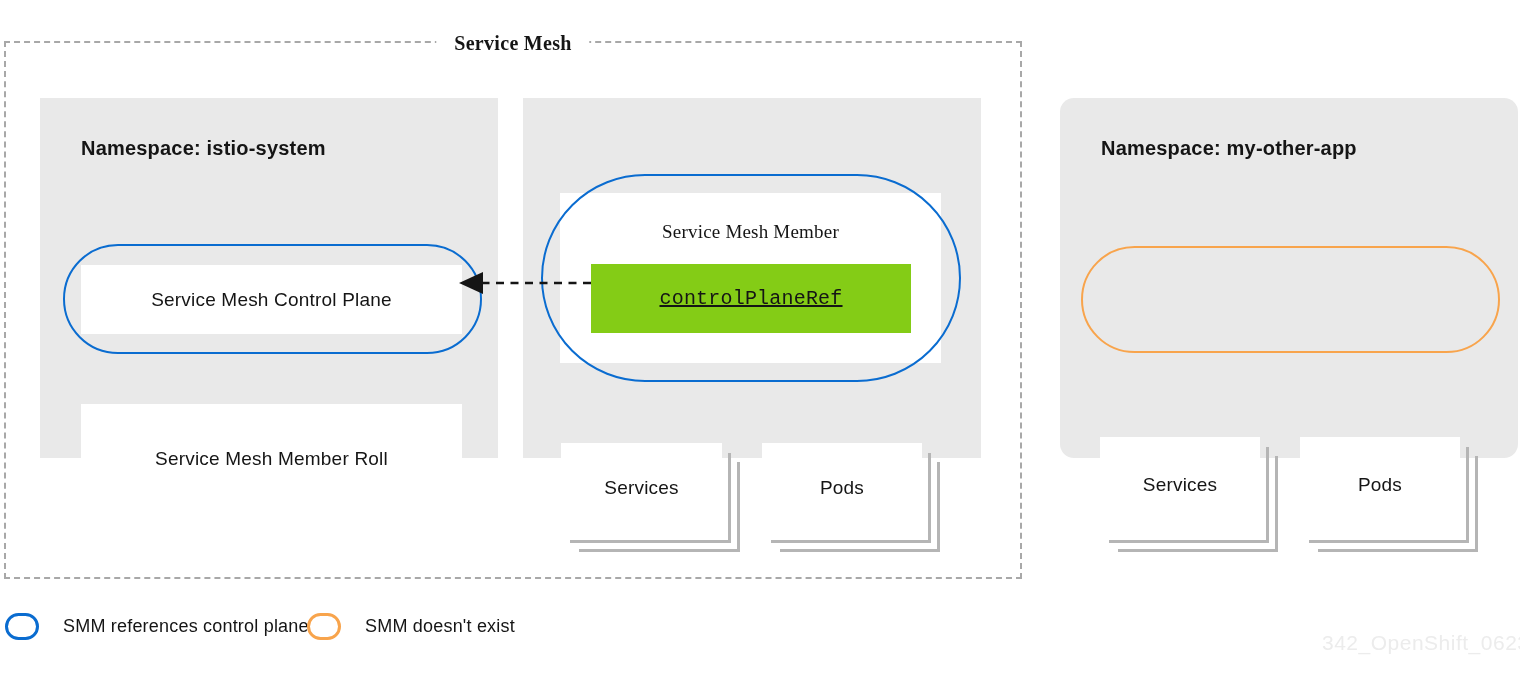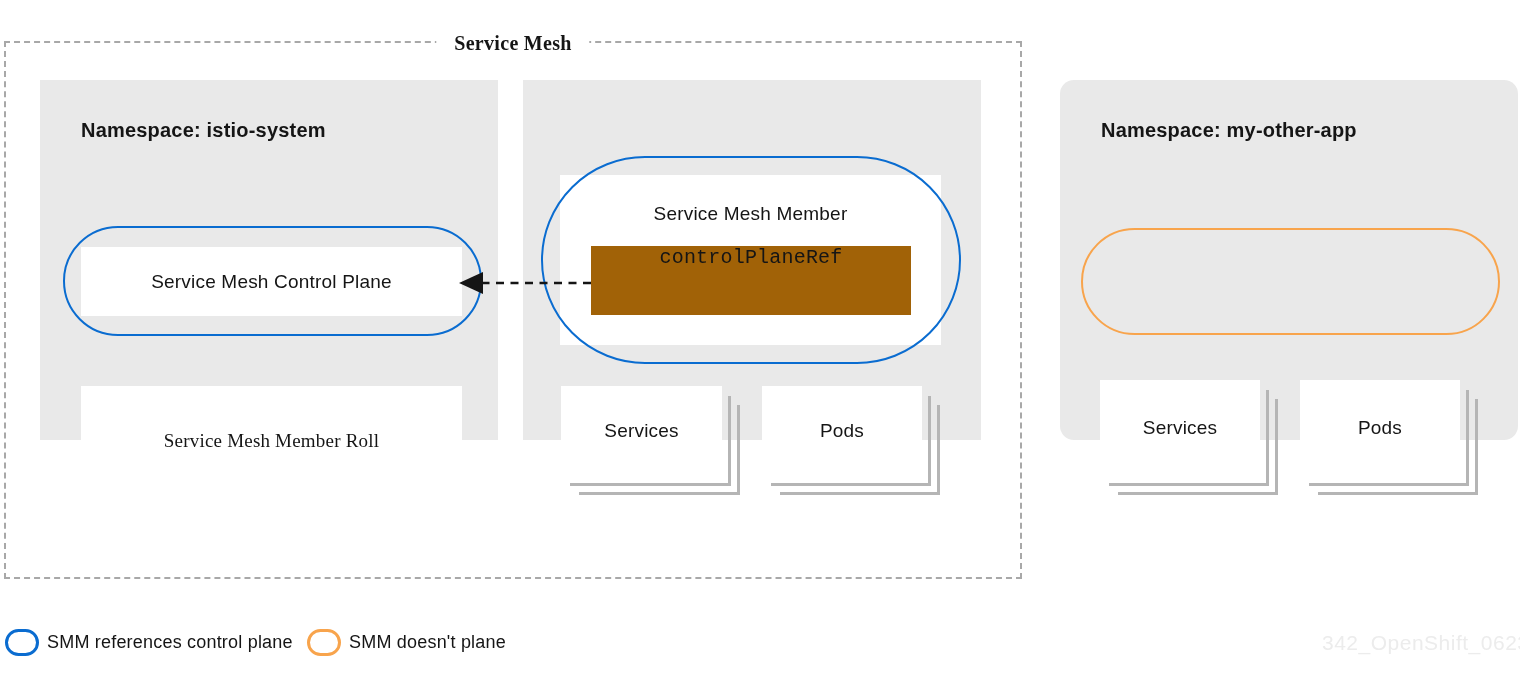--- a/index.html
+++ b/index.html
@@ -31,21 +31,21 @@
     font-weight: 700;
     letter-spacing: .3px;
     line-height: 27px;
     white-space: nowrap;
     font-family: Liberation Serif, serif;
   }
 
   
   .ns {
     position: absolute;
-    top: 80px;
+    top: 98px;
     width: 458px; height: 360px;
     background: #e9e9e9;
     padding-left: 16px;
   }
   .ns-istio { left: 40px; }
   .ns-myapp { left: 523px; }
   .ns-other { left: 1060px; border-radius: 14px; }
   .ns-label {
     position: absolute;
     left: 41px; top: 36px;
@@ -71,52 +71,54 @@
     position: absolute;
     background: #ffffff;
     display: flex;
     align-items: center;
     justify-content: center;
     font-size: 19px;
     letter-spacing: .2px;
     text-align: left;
   }
   .smcp { left: 41px; top: 167px; width: 381px; height: 69px; }
-  .smmr { left: 41px; top: 306px; width: 381px; height: 109px; font-family: Liberation Serif, serif; }
+  .smmr { left: 41px; top: 306px; width: 381px; height: 109px; }
 
   
   .member {
     position: absolute;
     left: 37px; top: 95px;
     width: 381px; height: 170px;
     background: #ffffff;
   }
   .member-title {
     position: absolute;
     left: 0; right: 0; top: 27px;
     text-align: center;
     font-size: 19px;
     letter-spacing: .2px;
     line-height: 23px;
+    font-family: Liberation Serif, serif;
   }
   .ref-box {
     position: absolute;
     left: 31px; top: 71px;
     width: 320px; height: 69px;
-    background: #a16207;
-    display: flex;
-    align-items: flex-start;
+    background: #84cc16;
+    display: flex;
+    align-items: center;
     justify-content: center;
     font-family: "Liberation Mono", "DejaVu Sans Mono", monospace;
     font-size: 20px;
     letter-spacing: .2px;
-  }
-
-  
-  .stack { position: absolute; }
+    text-decoration: underline;
+  }
+
+  
+  .stack { position: absolute; margin-top: 39px; }
   .stack .layer {
     position: absolute;
     left: 0; top: 0;
     width: 100%; height: 100%;
     border-right: 3px solid #b5b5b5;
     border-bottom: 3px solid #b5b5b5;
   }
   .stack .layer1 { transform: translate(9px, 10px); }
   .stack .layer2 { transform: translate(18px, 19px); }
   .stack .card {
@@ -138,24 +140,24 @@
   
   .arrow {
     position: absolute;
     left: 450px; top: 263px;
     width: 150px; height: 40px;
   }
 
   
   .legend-item {
     position: absolute;
-    top: 629px;
-    display: flex;
-    align-items: center;
-    gap: 8px;
+    top: 613px;
+    display: flex;
+    align-items: center;
+    gap: 24px;
     font-size: 18px;
     letter-spacing: .2px;
     white-space: nowrap;
   }
   .legend-blue { left: 5px; }
   .legend-orange { left: 307px; }
   .legend-pill {
     width: 34px; height: 27px;
     border-radius: 14px;
     border: 3px solid #0a6cd0;
@@ -241,18 +243,18 @@
     <line x1="141" y1="20" x2="31" y2="20" stroke="#151515" stroke-width="2.6" stroke-dasharray="8 6.5"></line>
     <polygon points="9,20 33,9 33,31" fill="#151515"></polygon>
   </svg>
 
   <div class="legend-item legend-blue">
     <span class="legend-pill"></span>
     <span>SMM references control plane</span>
   </div>
   <div class="legend-item legend-orange">
     <span class="legend-pill orange"></span>
-    <span>SMM doesn't plane</span>
+    <span>SMM doesn't exist</span>
   </div>
 
   <div class="watermark">342_OpenShift_0623</div>
 
 </div>
 
 </body></html>

